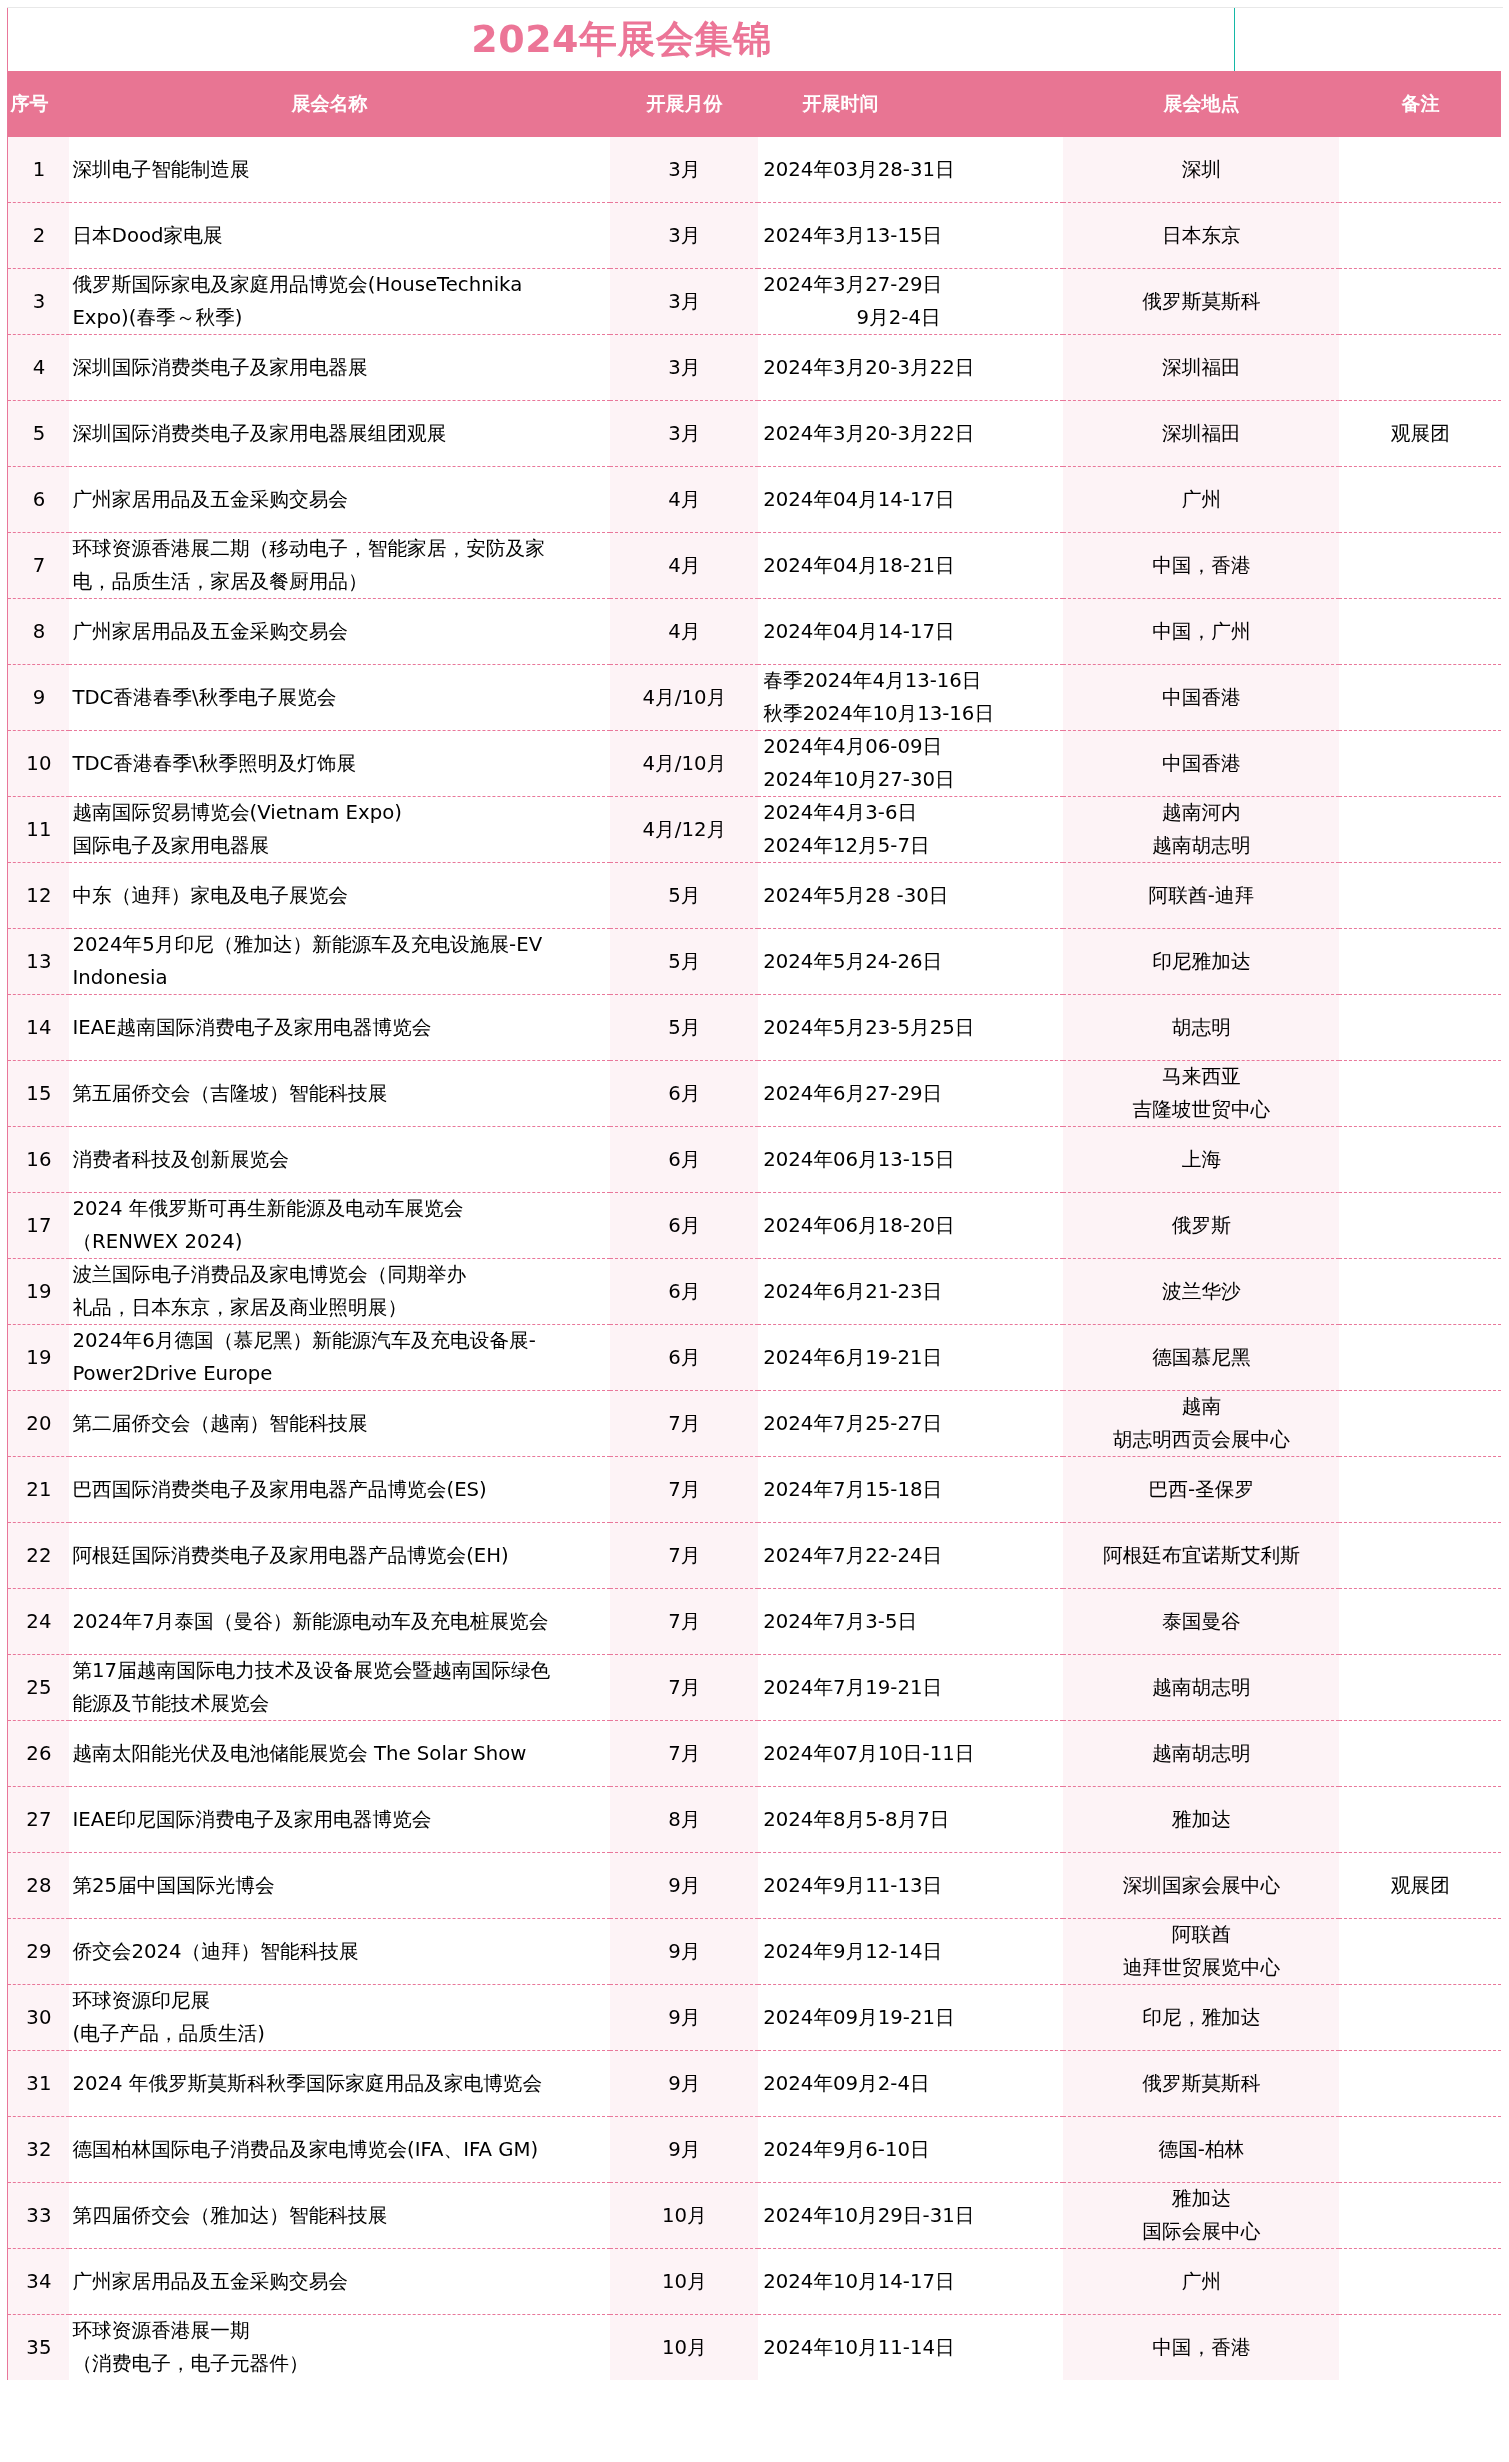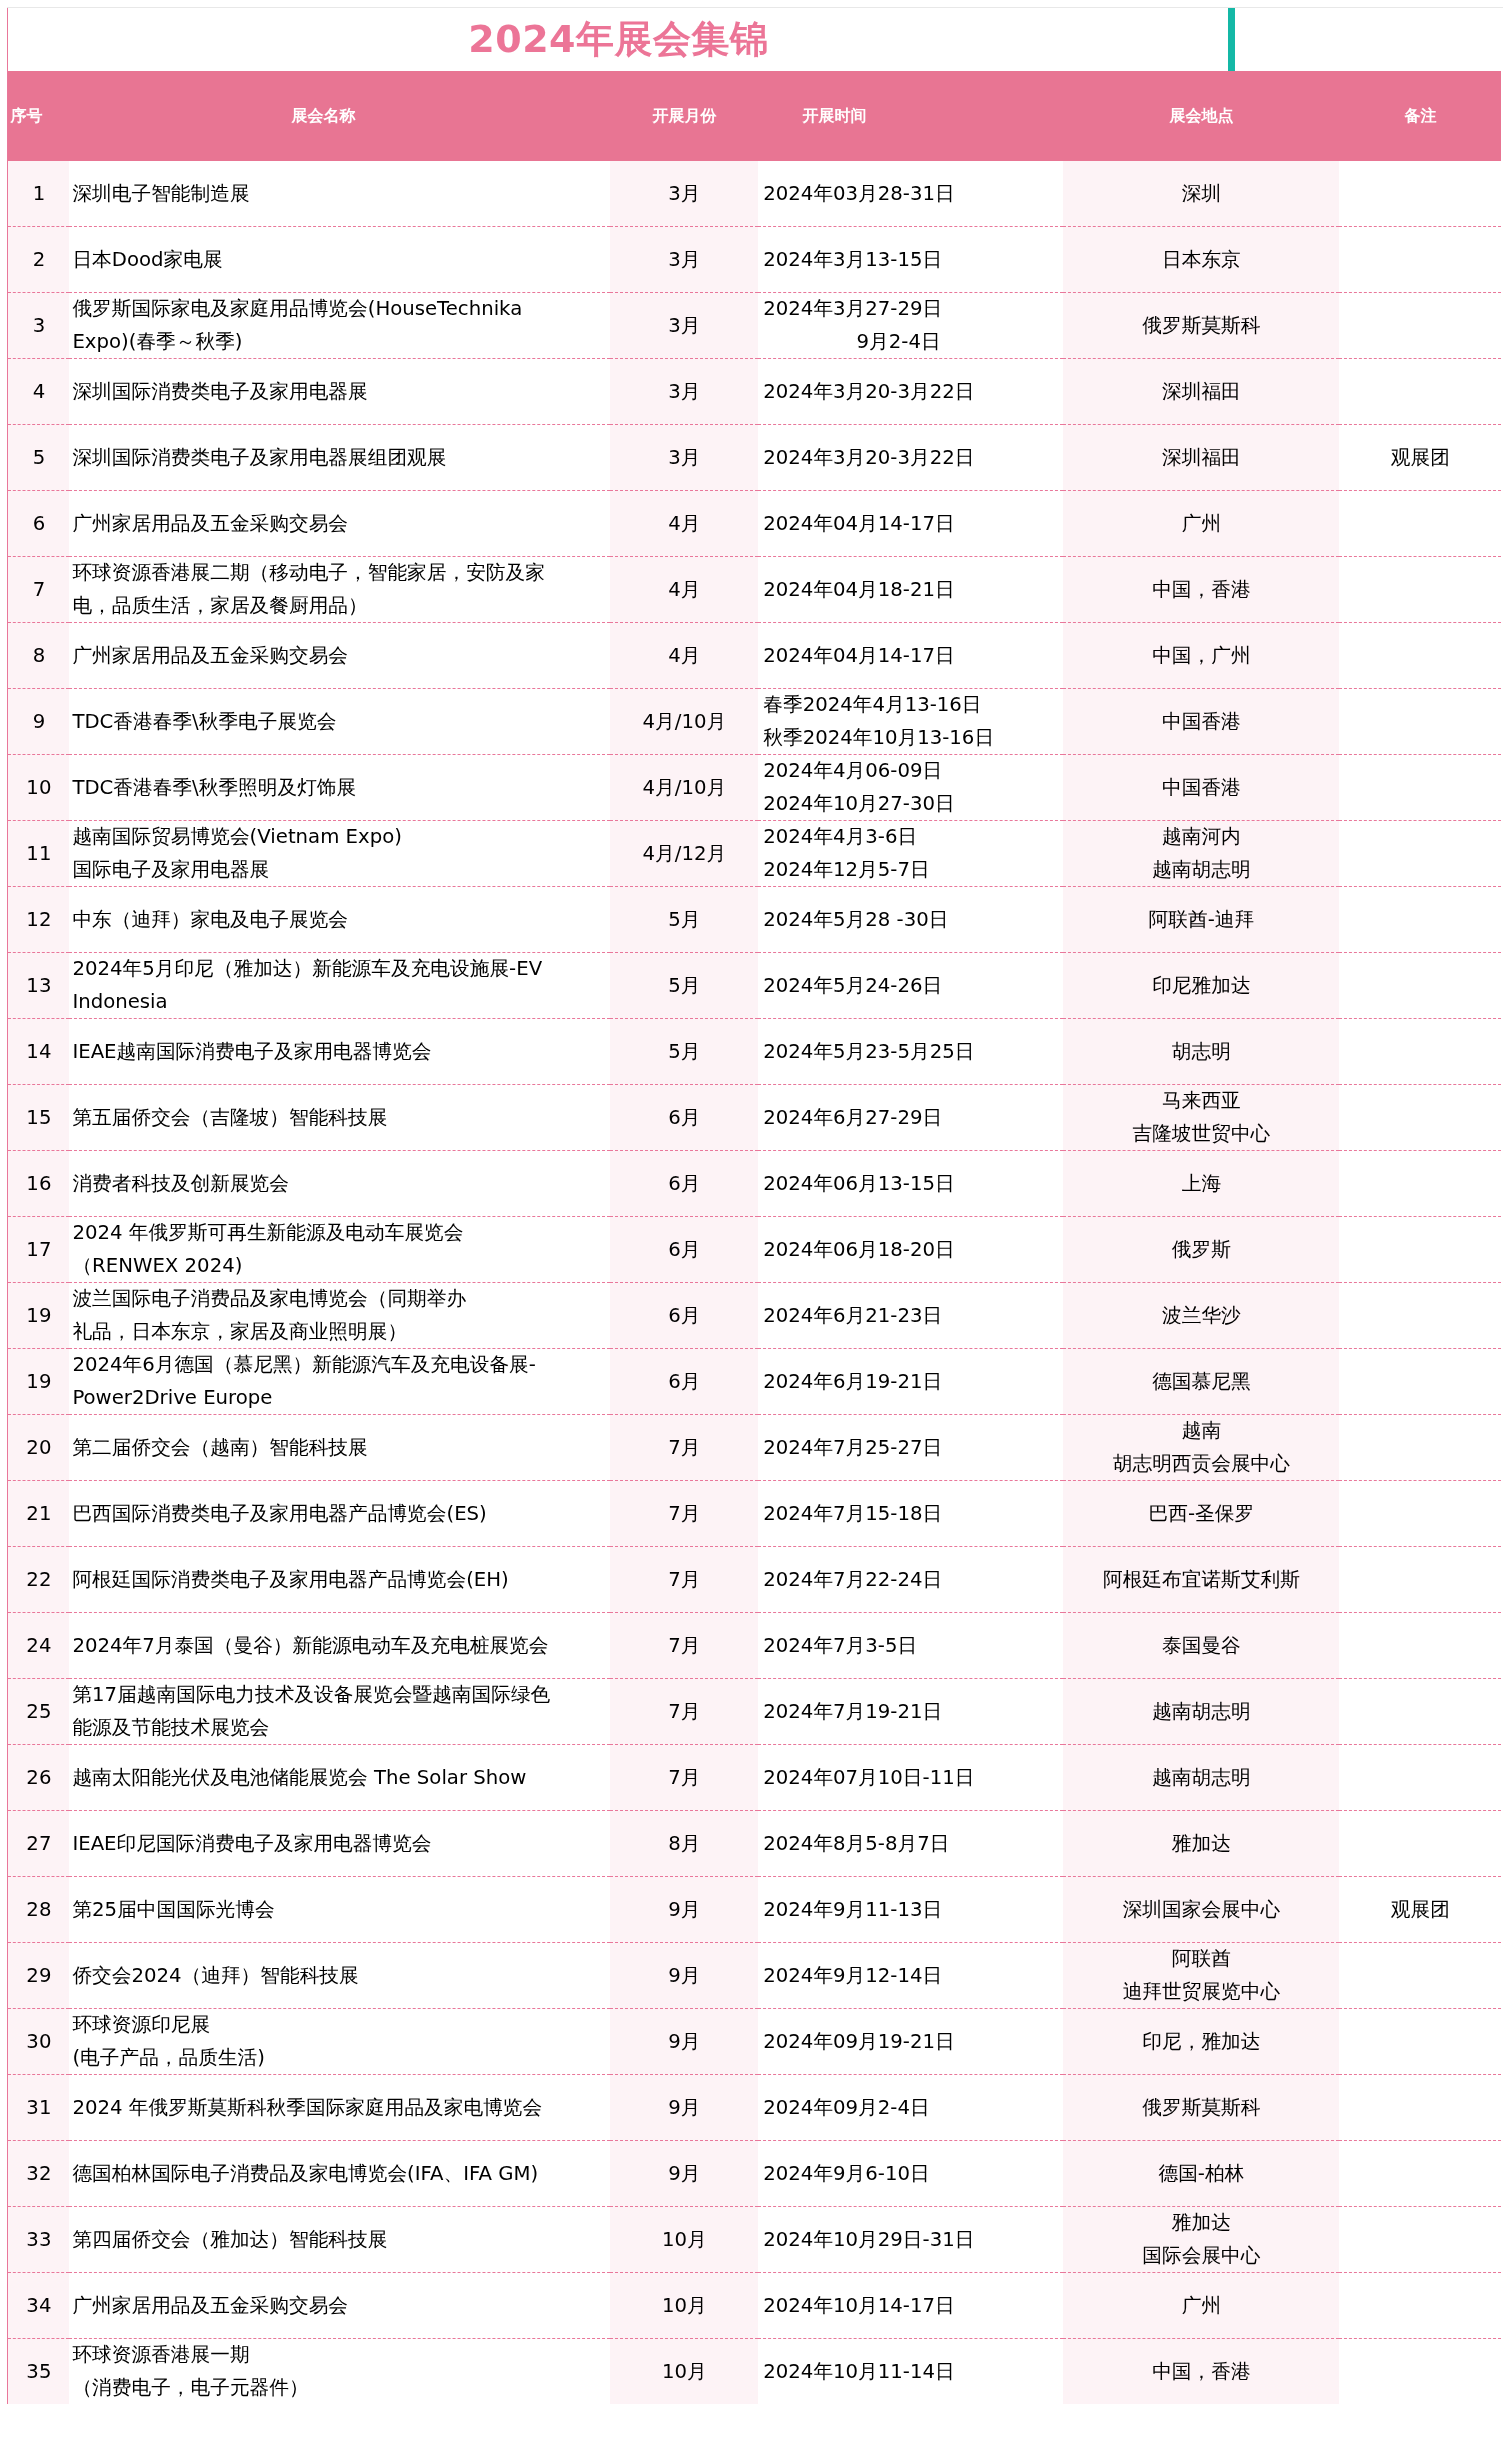--- a/index.html
+++ b/index.html
@@ -1,23 +1,23 @@
 <!DOCTYPE html>
 <html style="font-size:7.9px"><head>
 <meta charset="utf-8">
 <style>
   html, body { margin: 0; padding: 0; background: #ffffff; }
   body { width: 1510px; height: 3133px; position: relative; font-family: "DejaVu Sans", "Liberation Sans", sans-serif; color: #000; overflow: hidden; }
   .top-rule { position: absolute; left: 7.4px; top: 6.9px; width: 1496px; height: 1.5px; background: #e8e8e8; }
-  .sheet { position: absolute; left: 7.4px; top: 8.4px; width: 1228px; border-right: 7px solid #14b8a6; border-left: 1.5px solid #e9779a; box-sizing: border-box; }
+  .sheet { position: absolute; left: 7.4px; top: 8.4px; width: 1228px; border-right: 1px solid #14b8a6; border-left: 1.5px solid #e9779a; box-sizing: border-box; }
   .title { height: 63px; display: flex; align-items: center; justify-content: center; font-size: 38px; font-weight: bold; color: #ec7597; letter-spacing: 0.5px; border-left: 0; }
   table { border-collapse: collapse; width: 100%; table-layout: fixed; }
   col.c1 { width: 61px; } col.c2 { width: 541px; } col.c3 { width: 148px; }
   col.c4 { width: 305px; } col.c5 { width: 276px; } col.c6 { width: 162px; }
-  thead th { background: #e87593; color: #ffffff; font-size: 16px; font-weight: bold; height: 66px; padding: 12px; text-align: center; }
+  thead th { background: #e87593; color: #ffffff; font-size: 19px; font-weight: bold; height: 66px; padding: 0; text-align: center; }
   thead th.h1 { text-align: left; padding-left: 2px; }
   thead th.h2 { text-align: left; padding-left: 222px; }
   thead th.h4 { text-align: left; padding-left: 44px; }
   tbody td { height: 65px; font-size: 19.7px; line-height: 32.5px; padding: 0; vertical-align: middle; border-top: 1.5px dashed #e9779a; }
   tbody tr:first-child td { border-top: 0; }
   td.pink { background: #fdf3f6; }
   td.c-idx { text-align: center; }
   td.c-name { text-align: left; padding-left: 3px; padding-right: 3.9px; word-break: break-all; }
   td.c-month { text-align: center; }
   td.c-time { text-align: left; padding-left: 4.9px; }

